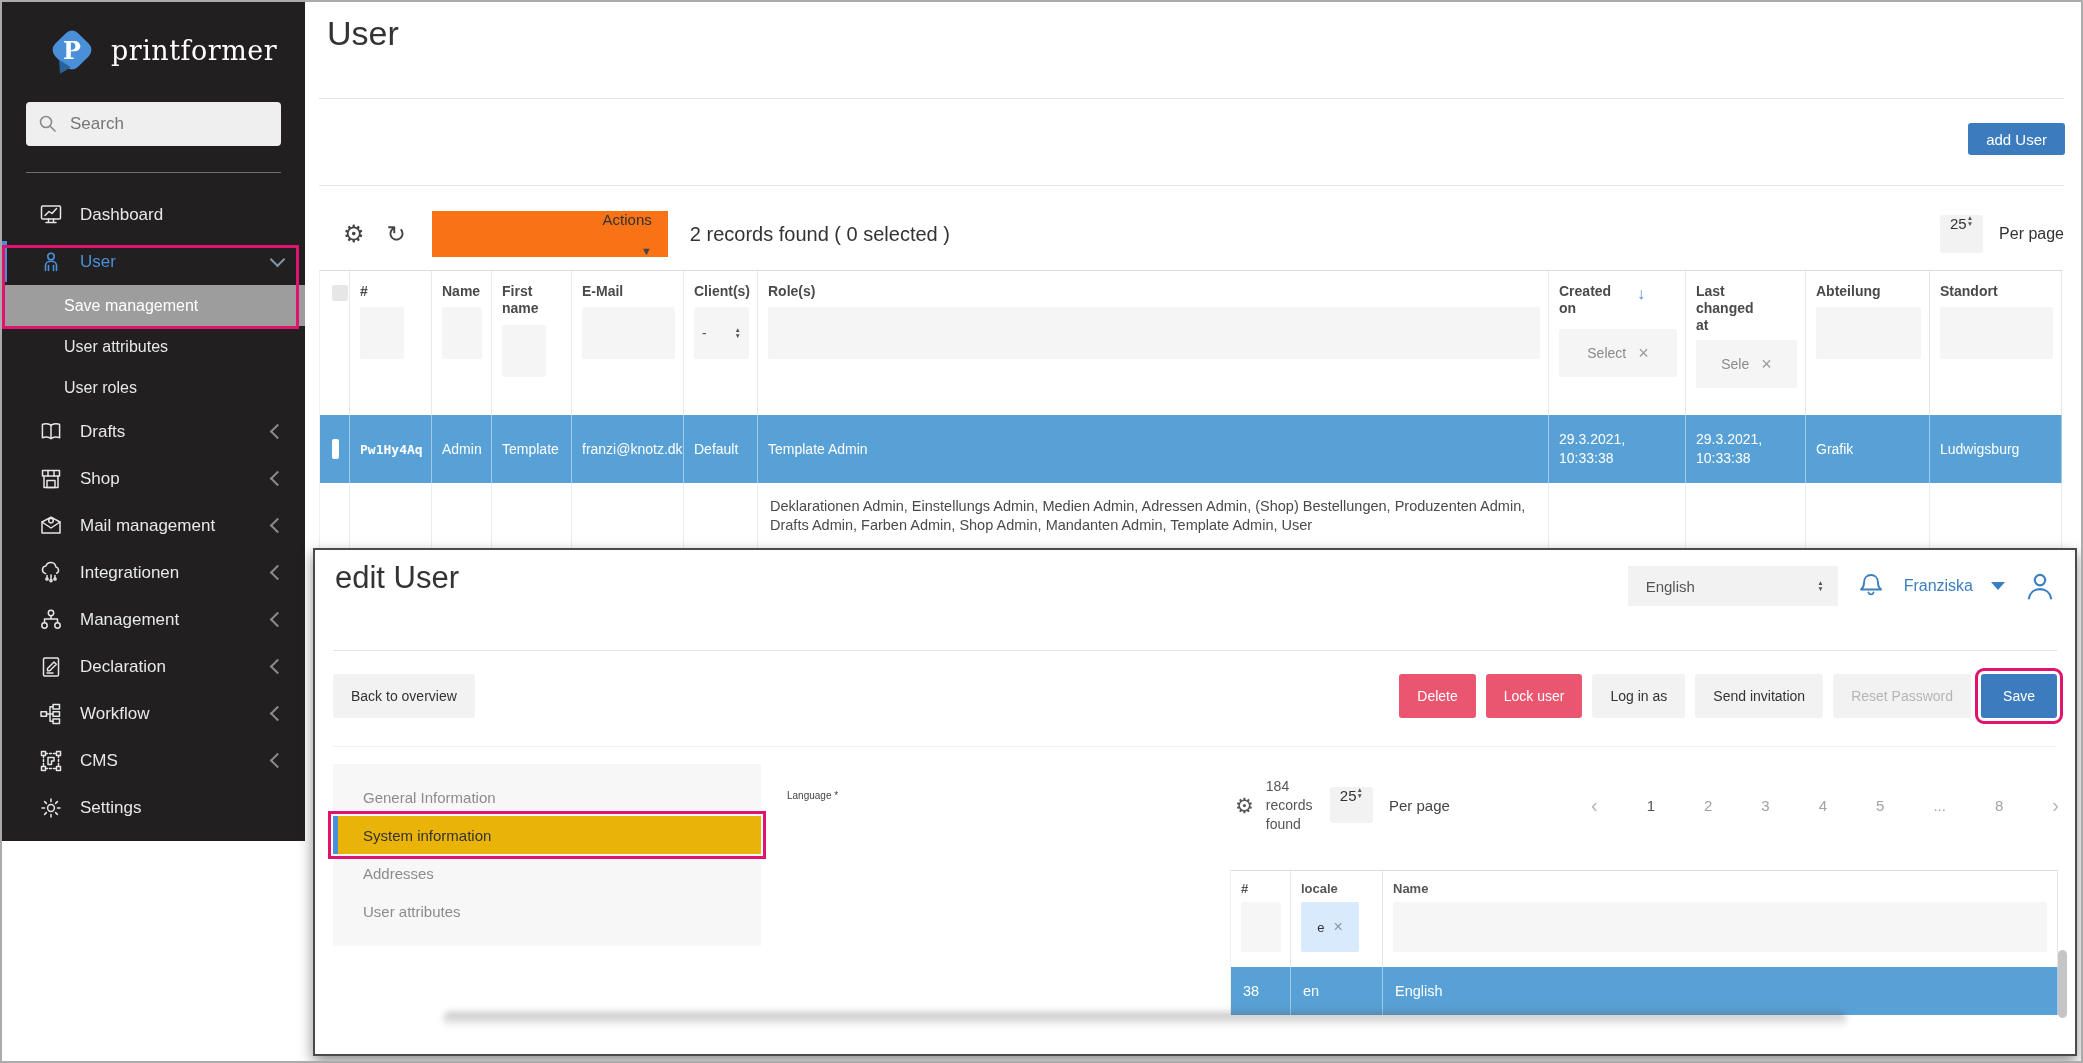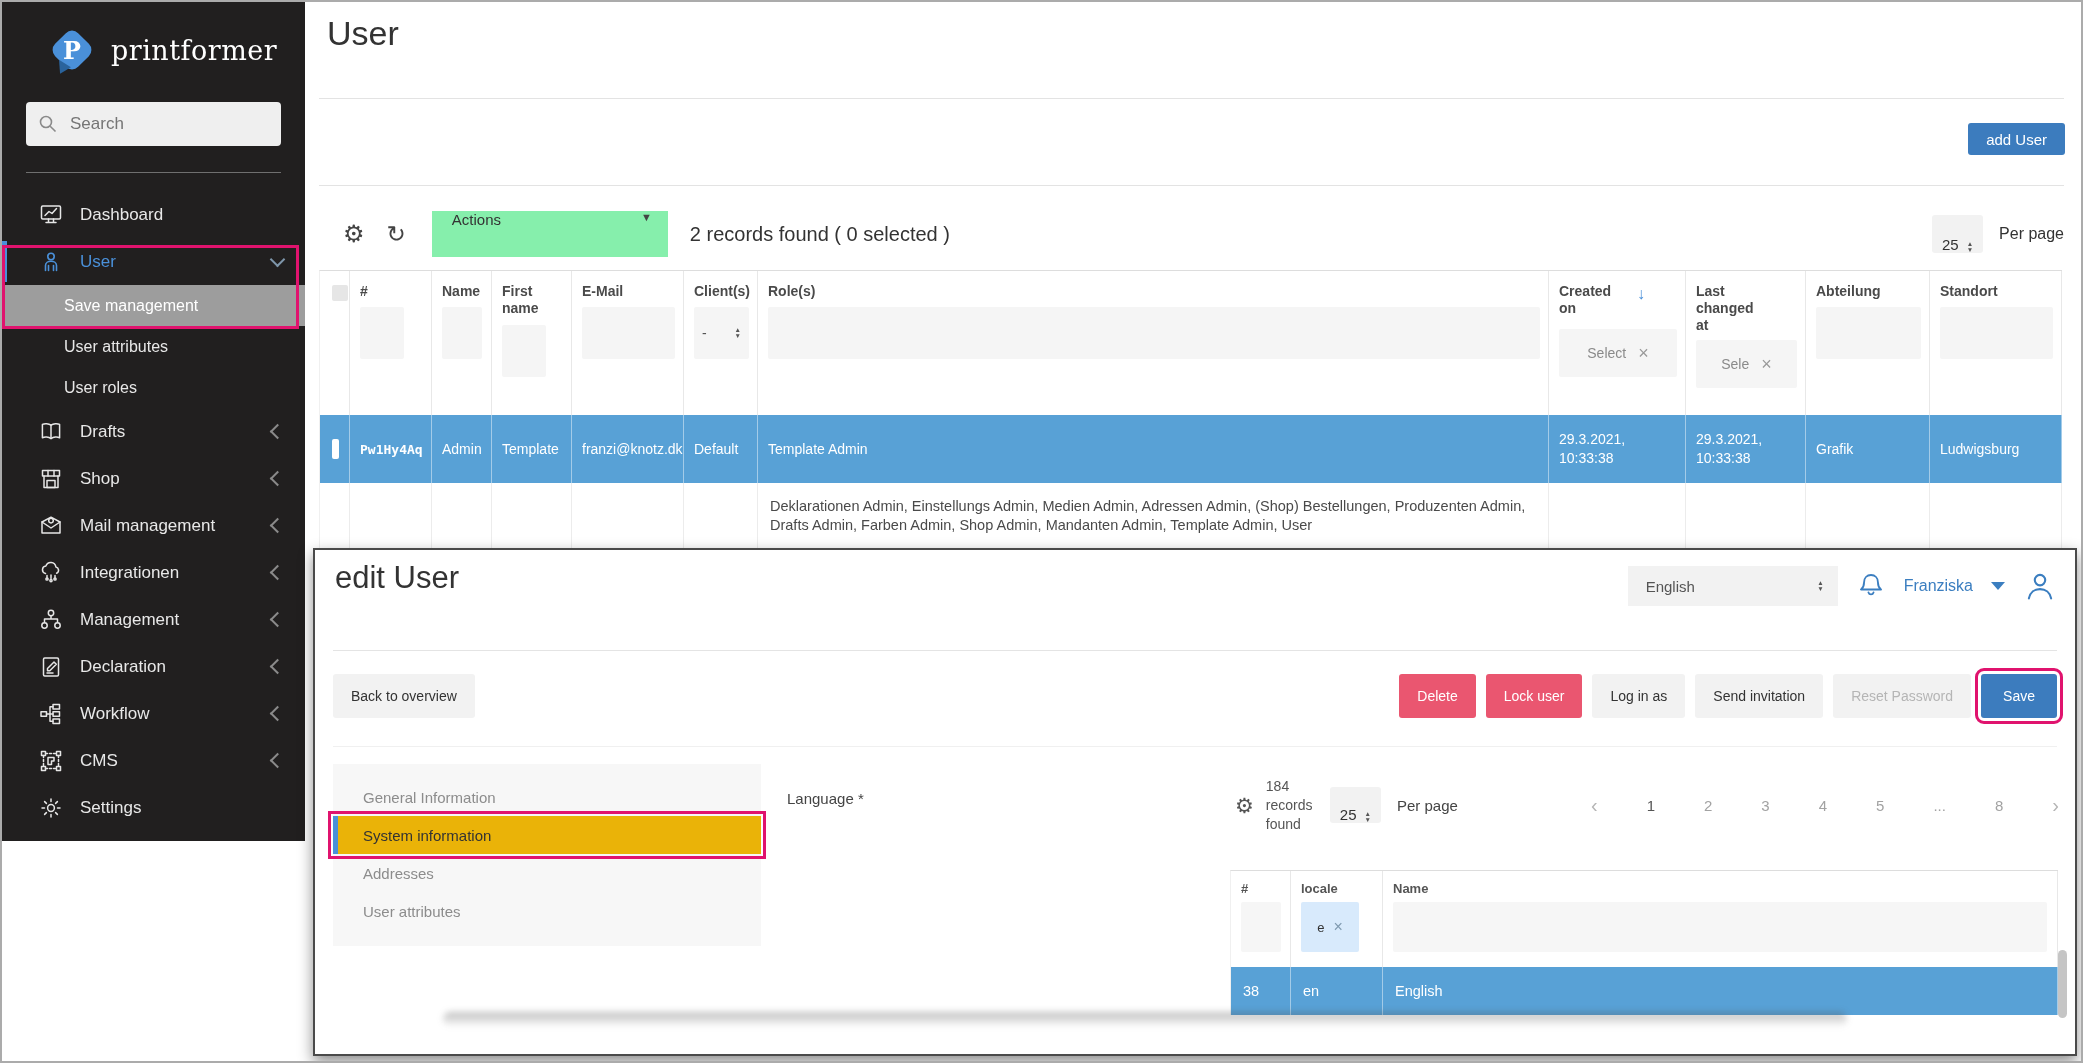--- a/index.html
+++ b/index.html
@@ -29,26 +29,26 @@
   .rule{position:absolute;left:14px;right:17px;border-top:1px solid #e3e3e3;}
   .btn{height:44px;border:none;border-radius:3px;font-size:14px;display:inline-flex;align-items:center;justify-content:center;
        padding:0 18px;font-family:"Liberation Sans",sans-serif;cursor:pointer;}
   .btn-blue{background:#3c7cbe;color:#fff;}
   .btn-gray{background:#f2f2f2;color:#333;}
   .btn-red{background:#ea5670;color:#fff;}
   .btn-disabled{background:#f2f2f2;color:#b5b5b5;}
   .add-user{position:absolute;right:16px;top:121px;height:32px;font-size:15px;}
   .toolbar{position:absolute;left:14px;right:17px;top:201px;height:62px;display:flex;align-items:center;}
   .tool-ic{font-size:24px;color:#444;cursor:pointer;line-height:1;}
-  .actions-dd{margin-left:26px;width:200px;height:46px;background:#86efac;display:flex;align-items:flex-start;justify-content:space-between;
-              padding:0 16px 0 20px;font-size:15px;color:#333;cursor:pointer;}
+  .actions-dd{margin-left:26px;width:200px;height:46px;background:#f97316;display:flex;align-items:flex-end;justify-content:space-between;
+              padding:0 16px 0 20px;font-size:15px;color:#333;cursor:pointer;flex-direction:column;}
   .dd-caret{font-size:11px;color:#444;}
   .records{margin-left:22px;font-size:20px;color:#333;}
   .tb-right{margin-left:auto;display:flex;align-items:center;gap:16px;}
-  .selbox{height:38px;background:#f2f2f2;border-radius:3px;display:flex;align-items:flex-end;justify-content:center;gap:8px;
+  .selbox{height:38px;background:#f2f2f2;border-radius:3px;display:flex;align-items:flex-start;justify-content:center;
           font-size:15px;color:#333;padding:0 10px;cursor:pointer;}
   .stepper{display:flex;flex-direction:column;line-height:6px;font-size:6.5px;color:#555;}
   .pp-label{font-size:16px;color:#333;}
   
   .utable{position:absolute;left:14px;right:19px;top:268px;display:grid;
           grid-template-columns:30px 82px 60px 80px 112px 74px 1fr 137px 120px 124px 132px;
           border-top:1px solid #ddd;border-left:1px solid #f0f0f0;}
   .th{height:144px;border-right:1px solid #e8e8e8;padding:12px 8px 0 10px;box-sizing:border-box;
       font-size:14px;font-weight:bold;color:#4a4a4a;position:relative;}
   .lblw{display:inline-block;width:64px;line-height:17px;}
@@ -76,21 +76,21 @@
   .acct-name{font-size:16px;color:#3b7ec0;cursor:pointer;}
   .acct-caret{width:0;height:0;border-left:7px solid transparent;border-right:7px solid transparent;border-top:8px solid #3b7ec0;cursor:pointer;}
   .m-hr1{position:absolute;left:18px;right:18px;top:100px;border-top:1px solid #e4e4e4;}
   .m-btnrow{position:absolute;left:18px;right:18px;top:124px;height:44px;display:flex;align-items:center;}
   .m-btn-group{margin-left:auto;display:flex;gap:10px;align-items:center;}
   .save-btn{outline:3px solid #e0136e;outline-offset:3px;padding:0 22px;}
   .m-hr2{position:absolute;left:18px;right:18px;top:196px;border-top:1px solid #f0f0f0;}
   .m-nav{position:absolute;left:18px;top:214px;width:428px;height:182px;background:#f7f7f7;padding-top:14px;box-sizing:border-box;}
   .m-nav-item{height:38px;display:flex;align-items:center;padding-left:30px;font-size:15px;color:#8c8c8c;cursor:pointer;}
   .m-nav-active{background:#eab308;color:#333;border-left:5px solid #4a90d9;padding-left:25px;outline:3px solid #e0136e;outline-offset:2px;}
-  .m-lang-label{position:absolute;left:472px;top:240px;font-size:15px;color:#444;}
+  .m-lang-label{position:absolute;left:472px;top:240px;font-size:10px;color:#444;}
   .m-controls{position:absolute;left:920px;top:212px;width:824px;height:86px;display:flex;align-items:center;}
   .m-records{width:64px;margin-left:12px;font-size:14px;color:#555;line-height:19px;}
   .m-pp{margin-left:16px;font-size:15px;color:#444;}
   .pagination{margin-left:auto;display:flex;align-items:center;width:468px;justify-content:space-between;
               font-size:15px;color:#a2a2a2;}
   .pg{cursor:pointer;}
   .pg-cur{color:#555;}
   .pg-chev{font-size:20px;color:#b5b5b5;cursor:pointer;}
   .m-table{position:absolute;left:915px;top:320px;width:827px;display:grid;grid-template-columns:60px 92px 1fr;
            border-top:1px solid #ddd;border-left:1px solid #f0f0f0;}

